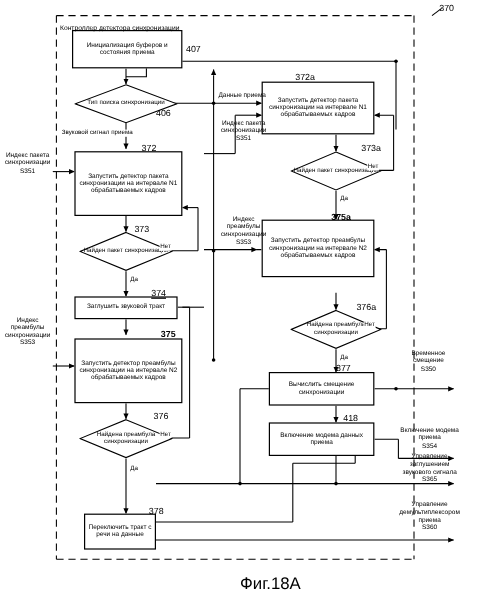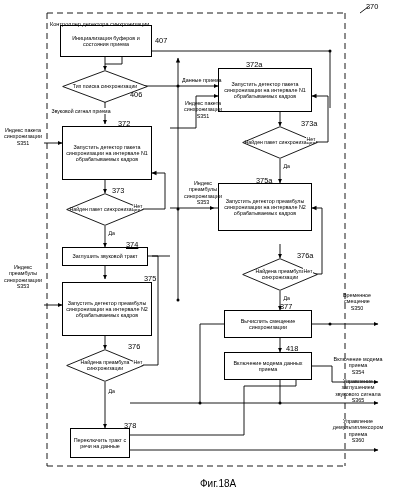--- a/index.html
+++ b/index.html
@@ -74,21 +74,21 @@
     z-index: 5;
   }
   .title-txt {
     position: absolute;
     font-size: 5.6px;
     z-index: 5;
     white-space: nowrap;
   }
   .fig-caption {
     position: absolute;
-    font-size: 10px;
+    font-size: 14px;
     z-index: 6;
     white-space: nowrap;
   }
   .yes-no {
     position: absolute;
     font-size: 5.2px;
     z-index: 6;
     background: #fff;
     padding: 0 0.5px;
   }
@@ -243,21 +243,21 @@
   <div class="yes-no" style="left:108px; top:230px;">Да</div>
 
   <div class="node proc" style="left:62px; top:247px; width:86px; height:19px;">
     <span>Заглушить звуковой тракт</span>
   </div>
   <div class="ref" style="left:126px; top:240px;text-decoration:underline;">374</div>
 
   <div class="node proc" style="left:62px; top:282px; width:90px; height:54px;">
     <span>Запустить детектор преамбулы синхронизации на интервале N2 обрабатываемых кадров</span>
   </div>
-  <div class="ref" style="left:144px; top:274px;">375</div>
+  <div class="ref" style="left:134px; top:274px;font-weight:bold;">375</div>
 
   <div class="dec-wrap" style="left:66px; top:349px; width:78px; height:33px;">
     <svg width="78" height="33" viewBox="0 0 78 33">
       <polygon points="39,0.7 77.3,16.5 39,32.3 0.7,16.5" fill="#fff" stroke="#000" stroke-width="0.9"></polygon>
     </svg>
     <div class="dec-label">Найдена преамбула синхронизации</div>
   </div>
   <div class="ref" style="left:128px; top:342px;">376</div>
   <div class="yes-no" style="left:133px; top:359px;">Нет</div>
   <div class="yes-no" style="left:108px; top:388px;">Да</div>
@@ -278,21 +278,21 @@
     </svg>
     <div class="dec-label">Найден пакет синхронизации</div>
   </div>
   <div class="ref" style="left:301px; top:119px;">373a</div>
   <div class="yes-no" style="left:306px; top:136px;">Нет</div>
   <div class="yes-no" style="left:283px; top:163px;">Да</div>
 
   <div class="node proc" style="left:218px; top:183px; width:94px; height:48px;">
     <span>Запустить детектор преамбулы синхронизации на интервале N2 обрабатываемых кадров</span>
   </div>
-  <div class="ref" style="left:256px; top:176px;">375a</div>
+  <div class="ref" style="left:276px; top:176px;font-weight:bold;">375a</div>
 
   <div class="dec-wrap" style="left:242px; top:258px; width:76px; height:33px;">
     <svg width="76" height="33" viewBox="0 0 76 33">
       <polygon points="38,0.7 75.3,16.5 38,32.3 0.7,16.5" fill="#fff" stroke="#000" stroke-width="0.9"></polygon>
     </svg>
     <div class="dec-label">Найдена преамбула синхронизации</div>
   </div>
   <div class="ref" style="left:297px; top:251px;">376a</div>
   <div class="yes-no" style="left:303px; top:268px;">Нет</div>
   <div class="yes-no" style="left:283px; top:295px;">Да</div>

